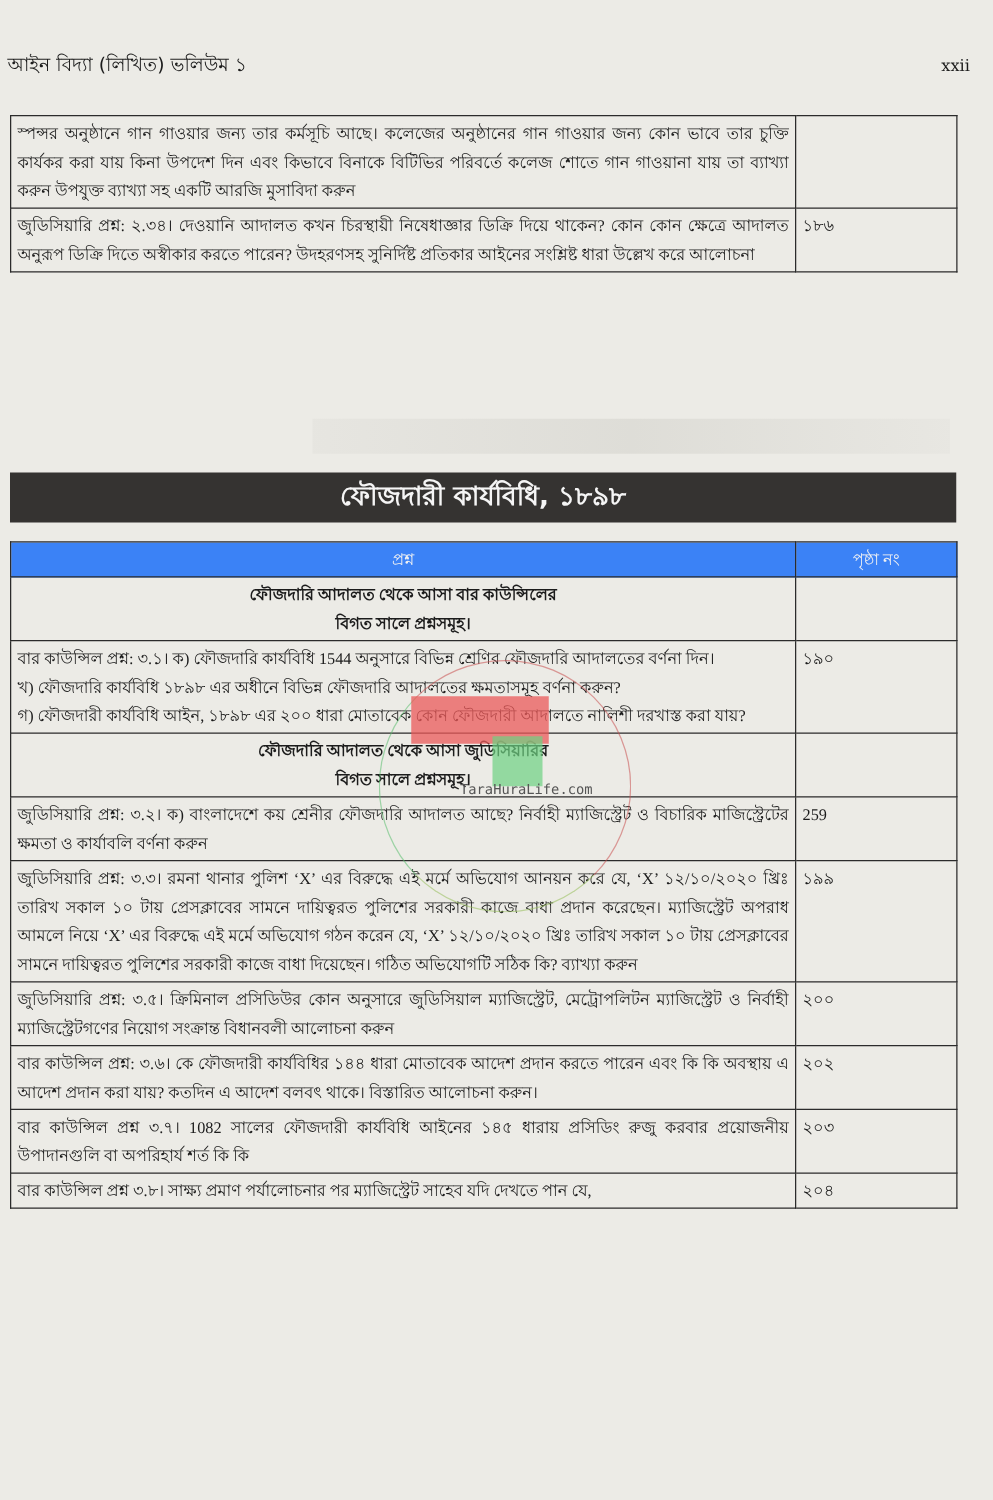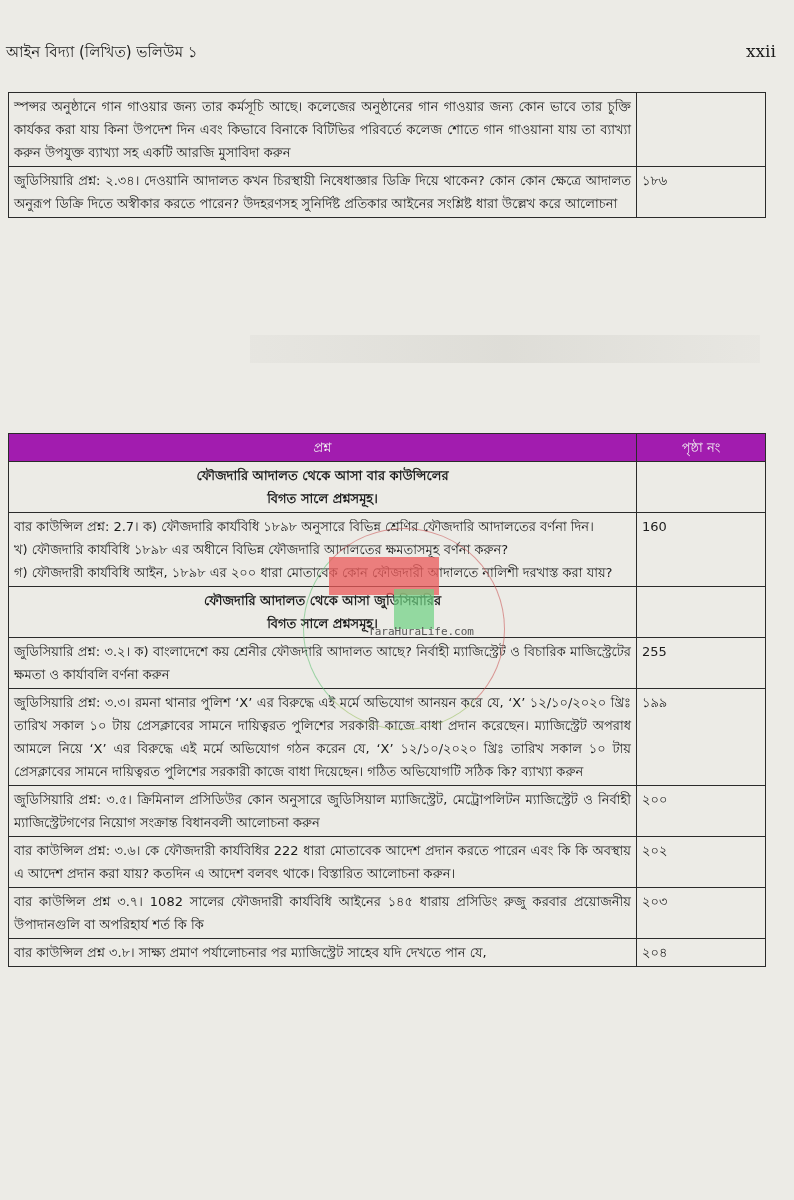--- a/index.html
+++ b/index.html
@@ -9,39 +9,39 @@
     font-family: "DejaVu Sans", sans-serif;
     color: #1c1c1c;
     position: relative;
   }
   .page { position: absolute; left: 0; top: 0; width: 794px; height: 1200px; }
   .running-head {
     position: absolute; left: 6px; top: 40px; width: 770px;
     display: flex; justify-content: space-between; align-items: baseline;
     font-size: 15px;
   }
-  .running-head .folio { font-family: "DejaVu Serif", serif; font-size: 17px; }
+  .running-head .folio { font-family: "DejaVu Serif", serif; font-size: 13px; }
   table.qt {
     position: absolute; left: 8px; border-collapse: collapse;
-    width: 757px; table-layout: fixed;
+    width: 757px; table-layout: fixed; font-family: Liberation Serif, serif;
   }
   table.qt td {
     border: 1.5px solid #2b2b2b;
     font-size: 13px; line-height: 23px;
     padding: 2px 5px; vertical-align: top;
     text-align: justify;
   }
   table.qt col.q { width: 628px; }
   table.qt col.p { width: 129px; }
   td.pg { text-align: center; font-size: 13px; }
   td.section {
     text-align: center !important; font-weight: bold; font-size: 14px;
   }
   td.hd {
-    background: #a21caf; color: #f2f2f2; text-align: center !important;
+    background: #3b82f6; color: #f2f2f2; text-align: center !important;
     font-size: 14px; padding: 4px 5px;
   }
   #t1 { top: 92px; }
   #t2 { top: 433px; }
   .title-bar {
     position: absolute; left: 8px; top: 378px; width: 757px; height: 40px;
     background: #353331;
     color: #f5f5f5; font-size: 21px; font-weight: bold;
     display: flex; align-items: center; justify-content: center;
   }
@@ -87,67 +87,70 @@
     </tr>
     <tr>
       <td>জুডিসিয়ারি প্রশ্ন: ২.৩৪। দেওয়ানি আদালত কখন চিরস্থায়ী নিষেধাজ্ঞার ডিক্রি দিয়ে থাকেন? কোন কোন ক্ষেত্রে আদালত অনুরূপ ডিক্রি দিতে অস্বীকার করতে পারেন? উদহরণসহ সুনির্দিষ্ট প্রতিকার আইনের সংশ্লিষ্ট ধারা উল্লেখ করে আলোচনা</td>
       <td class="pg">১৮৬</td>
     </tr>
   </tbody>
     </table>
 
   <div class="ghost"></div>
 
+  <div class="title-bar">
+    <span>ফৌজদারী কার্যবিধি, ১৮৯৮</span>
+  </div>
 
   <table class="qt" id="t2">
     <colgroup>
         <col class="q">
         <col class="p">
       </colgroup>
     <tbody>
         <tr>
       <td class="hd">প্রশ্ন</td>
       <td class="hd">পৃষ্ঠা নং</td>
     </tr>
     <tr>
       <td class="section">
         <div>ফৌজদারি আদালত থেকে আসা বার কাউন্সিলের</div>
         <div>বিগত সালে প্রশ্নসমূহ।</div>
       </td>
       <td class="pg"></td>
     </tr>
     <tr>
       <td>
-        <div>বার কাউন্সিল প্রশ্ন: 2.7। ক) ফৌজদারি কার্যবিধি ১৮৯৮ অনুসারে বিভিন্ন শ্রেণির ফৌজদারি আদালতের বর্ণনা দিন।</div>
+        <div>বার কাউন্সিল প্রশ্ন: ৩.১। ক) ফৌজদারি কার্যবিধি 1544 অনুসারে বিভিন্ন শ্রেণির ফৌজদারি আদালতের বর্ণনা দিন।</div>
         <div>খ) ফৌজদারি কার্যবিধি ১৮৯৮ এর অধীনে বিভিন্ন ফৌজদারি আদালতের ক্ষমতাসমূহ বর্ণনা করুন?</div>
         <div>গ) ফৌজদারী কার্যবিধি আইন, ১৮৯৮ এর ২০০ ধারা মোতাবেক কোন ফৌজদারী আদালতে নালিশী দরখাস্ত করা যায়?</div>
       </td>
-      <td class="pg">160</td>
+      <td class="pg">১৯০</td>
     </tr>
     <tr>
       <td class="section">
         <div>ফৌজদারি আদালত থেকে আসা জুডিসিয়ারির</div>
         <div>বিগত সালে প্রশ্নসমূহ।</div>
       </td>
       <td class="pg"></td>
     </tr>
     <tr>
       <td>জুডিসিয়ারি প্রশ্ন: ৩.২। ক) বাংলাদেশে কয় শ্রেনীর ফৌজদারি আদালত আছে? নির্বাহী ম্যাজিস্ট্রেট ও বিচারিক মাজিস্ট্রেটের ক্ষমতা ও কার্যাবলি বর্ণনা করুন</td>
-      <td class="pg">255</td>
+      <td class="pg">259</td>
     </tr>
     <tr>
       <td>জুডিসিয়ারি প্রশ্ন: ৩.৩। রমনা থানার পুলিশ ‘X’ এর বিরুদ্ধে এই মর্মে অভিযোগ আনয়ন করে যে, ‘X’ ১২/১০/২০২০ খ্রিঃ তারিখ সকাল ১০ টায় প্রেসক্লাবের সামনে দায়িত্বরত পুলিশের সরকারী কাজে বাধা প্রদান করেছেন। ম্যাজিস্ট্রেট অপরাধ আমলে নিয়ে ‘X’ এর বিরুদ্ধে এই মর্মে অভিযোগ গঠন করেন যে, ‘X’ ১২/১০/২০২০ খ্রিঃ তারিখ সকাল ১০ টায় প্রেসক্লাবের সামনে দায়িত্বরত পুলিশের সরকারী কাজে বাধা দিয়েছেন। গঠিত অভিযোগটি সঠিক কি? ব্যাখ্যা করুন</td>
       <td class="pg">১৯৯</td>
     </tr>
     <tr>
       <td>জুডিসিয়ারি প্রশ্ন: ৩.৫। ক্রিমিনাল প্রসিডিউর কোন অনুসারে জুডিসিয়াল ম্যাজিস্ট্রেট, মেট্রোপলিটন ম্যাজিস্ট্রেট ও নির্বাহী ম্যাজিস্ট্রেটগণের নিয়োগ সংক্রান্ত বিধানবলী আলোচনা করুন</td>
       <td class="pg">২০০</td>
     </tr>
     <tr>
-      <td>বার কাউন্সিল প্রশ্ন: ৩.৬। কে ফৌজদারী কার্যবিধির 222 ধারা মোতাবেক আদেশ প্রদান করতে পারেন এবং কি কি অবস্থায় এ আদেশ প্রদান করা যায়? কতদিন এ আদেশ বলবৎ থাকে। বিস্তারিত আলোচনা করুন।</td>
+      <td>বার কাউন্সিল প্রশ্ন: ৩.৬। কে ফৌজদারী কার্যবিধির ১৪৪ ধারা মোতাবেক আদেশ প্রদান করতে পারেন এবং কি কি অবস্থায় এ আদেশ প্রদান করা যায়? কতদিন এ আদেশ বলবৎ থাকে। বিস্তারিত আলোচনা করুন।</td>
       <td class="pg">২০২</td>
     </tr>
     <tr>
       <td>বার কাউন্সিল প্রশ্ন ৩.৭। 1082 সালের ফৌজদারী কার্যবিধি আইনের ১৪৫ ধারায় প্রসিডিং রুজু করবার প্রয়োজনীয় উপাদানগুলি বা অপরিহার্য শর্ত কি কি</td>
       <td class="pg">২০৩</td>
     </tr>
     <tr>
       <td>বার কাউন্সিল প্রশ্ন ৩.৮। সাক্ষ্য প্রমাণ পর্যালোচনার পর ম্যাজিস্ট্রেট সাহেব যদি দেখতে পান যে,</td>
       <td class="pg">২০৪</td>
     </tr>

